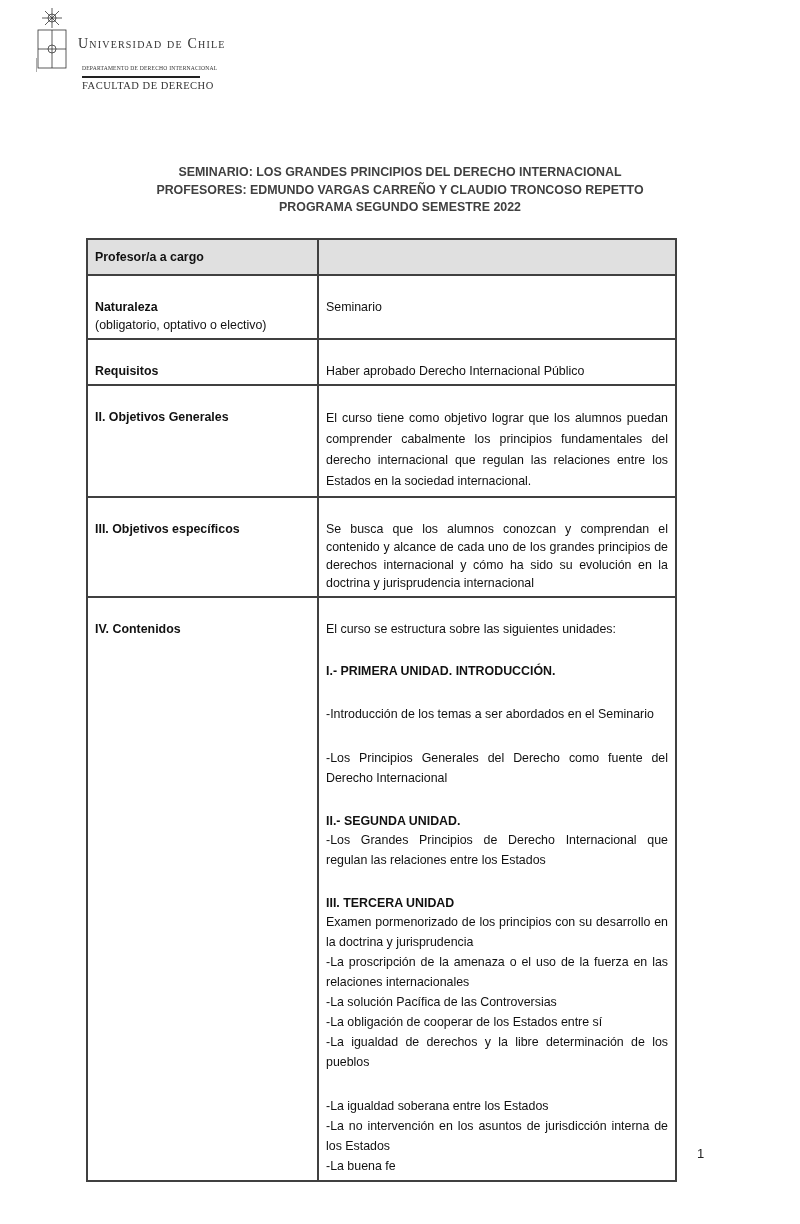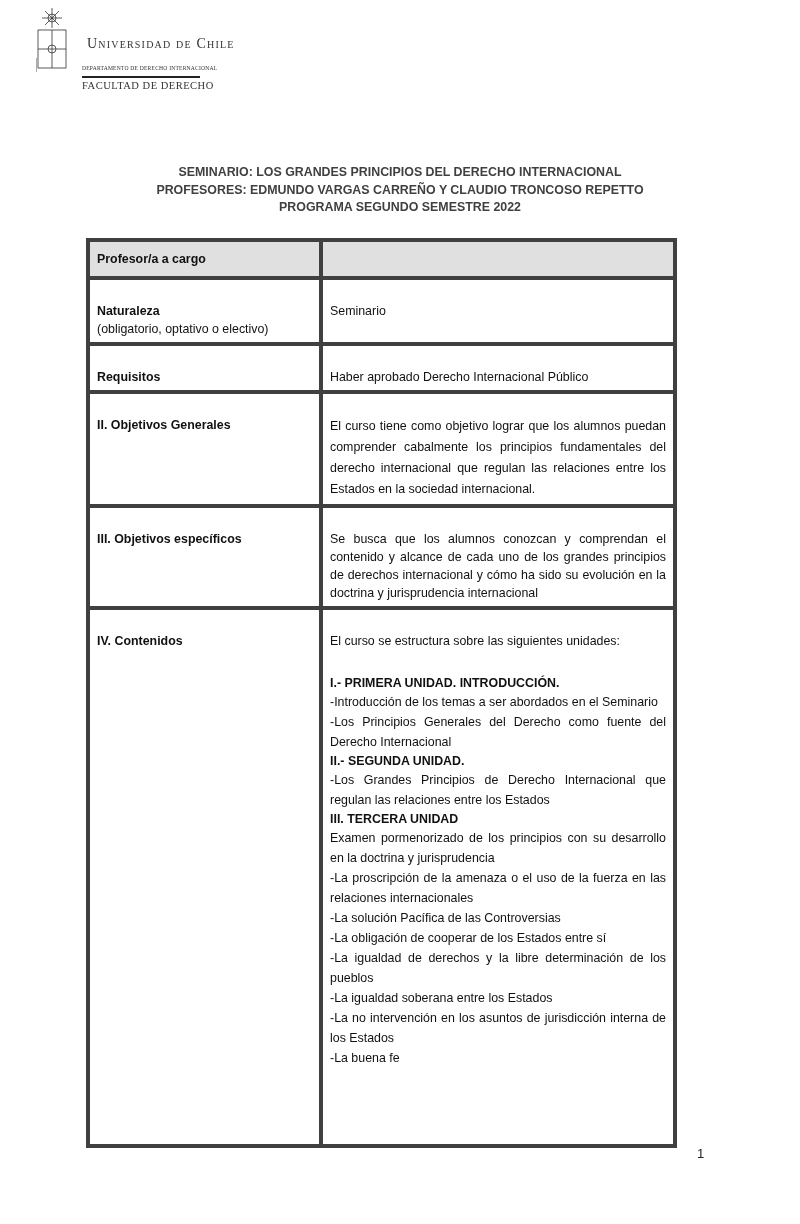--- a/index.html
+++ b/index.html
@@ -1,40 +1,40 @@
 <!DOCTYPE html>
 <html><head>
 <meta charset="utf-8">
 <style>
   html, body { margin: 0; padding: 0; background: #ffffff; }
   body { width: 800px; height: 1224px; position: relative; overflow: hidden;
          font-family: "Liberation Sans", sans-serif; color: #111; }
   .logo { position: absolute; left: 36px; top: 8px; width: 200px; height: 66px; }
   .logo .crest { position: absolute; left: 0; top: 0; width: 40px; height: 64px; }
-  .logo .uni { position: absolute; left: 51px; top: 28px; font-family: "Liberation Serif", serif;
+  .logo .uni { position: absolute; left: 42px; top: 28px; font-family: "Liberation Serif", serif;
                font-size: 14px; letter-spacing: 1.2px; color: #333; font-variant: small-caps; }
   .logo .fac { position: absolute; left: 46px; top: 44px; font-family: "Liberation Serif", serif;
                font-size: 10.5px; letter-spacing: 0.5px; color: #333; margin-top: 28px; }
   .logo .dep { position: absolute; left: 46px; top: 57px; font-family: "Liberation Serif", serif;
                font-size: 5.6px; letter-spacing: 0.2px; color: #333; }
   .logo .bar { position: absolute; left: 46px; top: 68px; width: 118px; height: 2px; background: #222; }
 
   .title { position: absolute; left: 0; width: 800px; top: 164px; text-align: center;
            font-weight: bold; font-size: 12.4px; line-height: 17.5px; color: #404040; }
 
   table.prog { position: absolute; left: 86px; top: 238px; width: 591px; border-collapse: collapse;
                font-size: 12.4px; }
-  table.prog td { border: 4px solid #404040; vertical-align: top; padding: 22px 7px 4px 7px; line-height: 18px; }
+  table.prog td { border: 2px solid #404040; vertical-align: top; padding: 22px 7px 4px 7px; line-height: 18px; }
   td.lbl { width: 215px; font-weight: bold; }
   td.lbl .sub { font-weight: normal; }
   tr.head td { background: #e0e0e0; height: 22px; padding-top: 8px; }
   .just { text-align: justify; }
   .tight { line-height: 16.5px; }
   .unit { font-weight: bold; }
-  .gap8 { margin-top: 0; }
+  .gap8 { margin-top: 24px; }
   .gap14 { margin-top: 16px; }
   p { margin: 0; }
 
   .pagenum { position: absolute; left: 697px; top: 1146px; font-size: 13px; color: #222; }
 </style>
 </head>
 <body>
 
 <div class="logo">
   <svg class="crest" viewBox="0 0 40 64">

